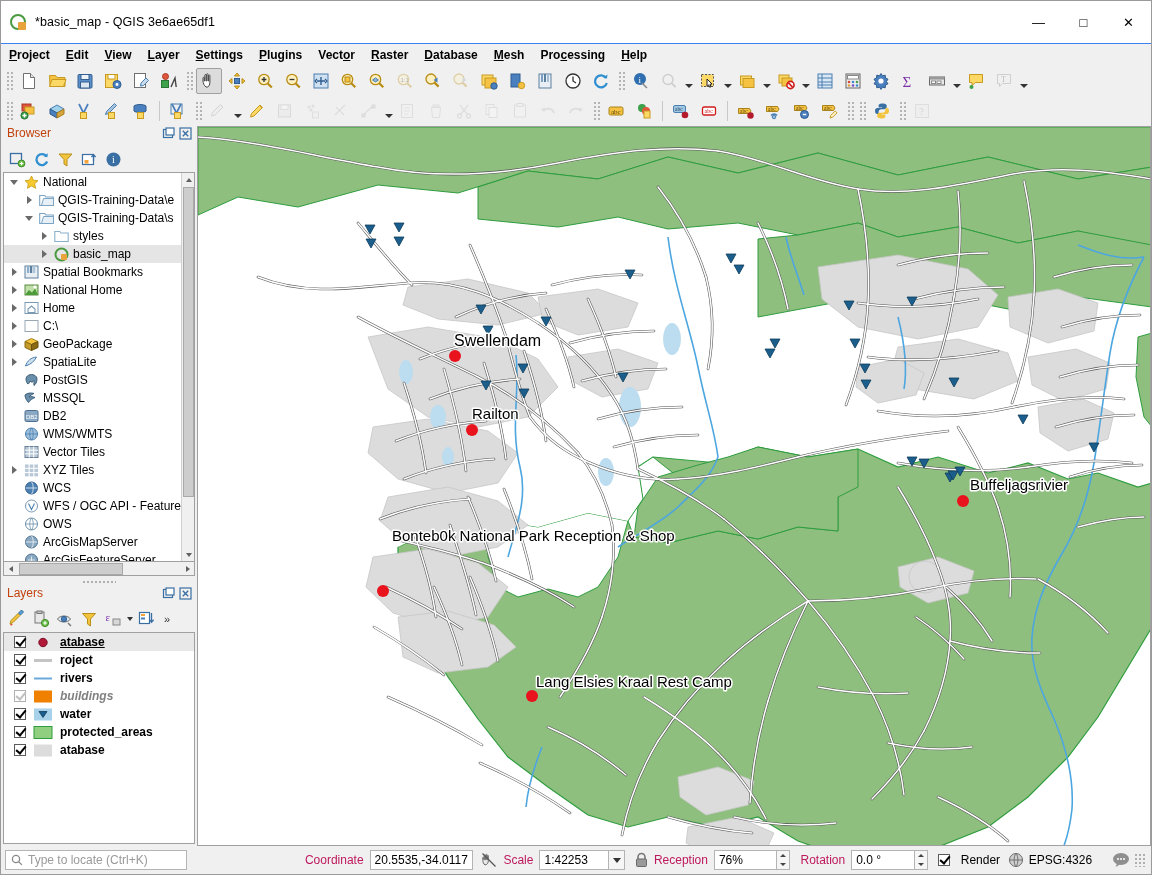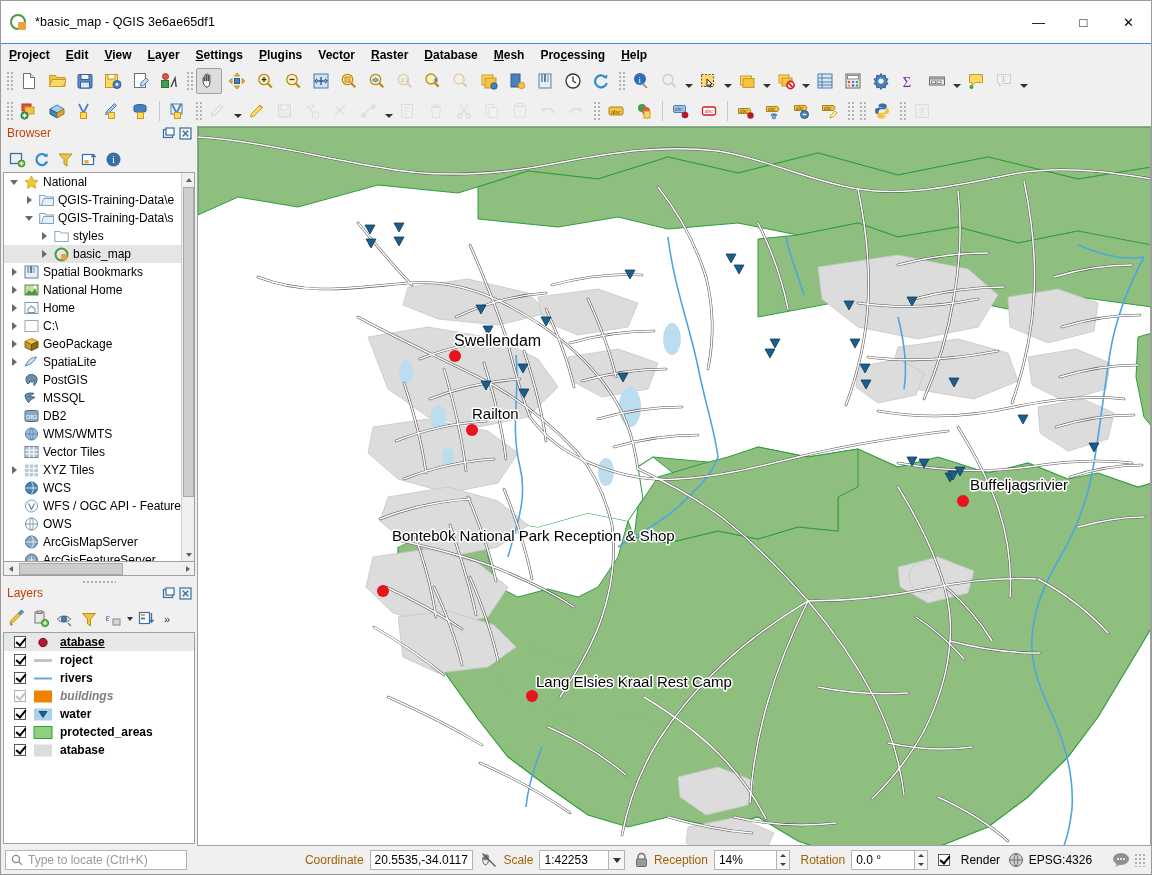--- a/index.html
+++ b/index.html
@@ -246,21 +246,21 @@
     padding: 0 4px;
     font-size: 12px;
     gap: 0;
   }
   .locate {
     width: 196px; height: 20px;
     border: 1px solid #b4b4b4; background:#fff;
     display:flex; align-items:center; padding: 0 5px; gap:5px;
     color:#9a9a9a;
   }
-  .sb-label { margin: 0 6px 0 10px; color:#a16207;text-align:center; }
+  .sb-label { margin: 0 6px 0 10px; color:#be185d;text-align:center; }
   .sb-field {
     height: 20px; border: 1px solid #b4b4b4; background:#fff;
     display:flex;align-items:center; padding: 0 4px; color:#000;
   }
   .spin {
     width: 14px; height: 20px; border:1px solid #b4b4b4; border-left:none;
     background: #f6f6f6; display:flex;flex-direction:column;
   }
   .spin .u, .spin .d {
     flex:1 1 50%; display:flex;align-items:center;justify-content:center;
@@ -1567,21 +1567,21 @@
     <div class="combo-arrow"></div>
 
     <span class="sb-icon">
       <svg width="15" height="16" viewBox="0 0 15 16">
           <path d="M4 7V5a3.5 3.5 0 017 0v2" fill="none" stroke="#777" stroke-width="1.6"></path>
           <rect x="2.5" y="7" width="10" height="7.5" rx="1" fill="#9a9a9a" stroke="#6a6a6a"></rect>
         </svg>
     </span>
     <span class="sb-label" style="margin-left:0;">Reception</span>
     <div class="sb-field" style="width:68px;">
-      <span>14%</span>
+      <span>76%</span>
     </div>
     <div class="spin">
         <div class="u"></div>
         <div class="d"></div>
       </div>
 
     <span class="sb-label">Rotation</span>
     <div class="sb-field" style="width:68px;">
       <span>0.0 °</span>
     </div>

